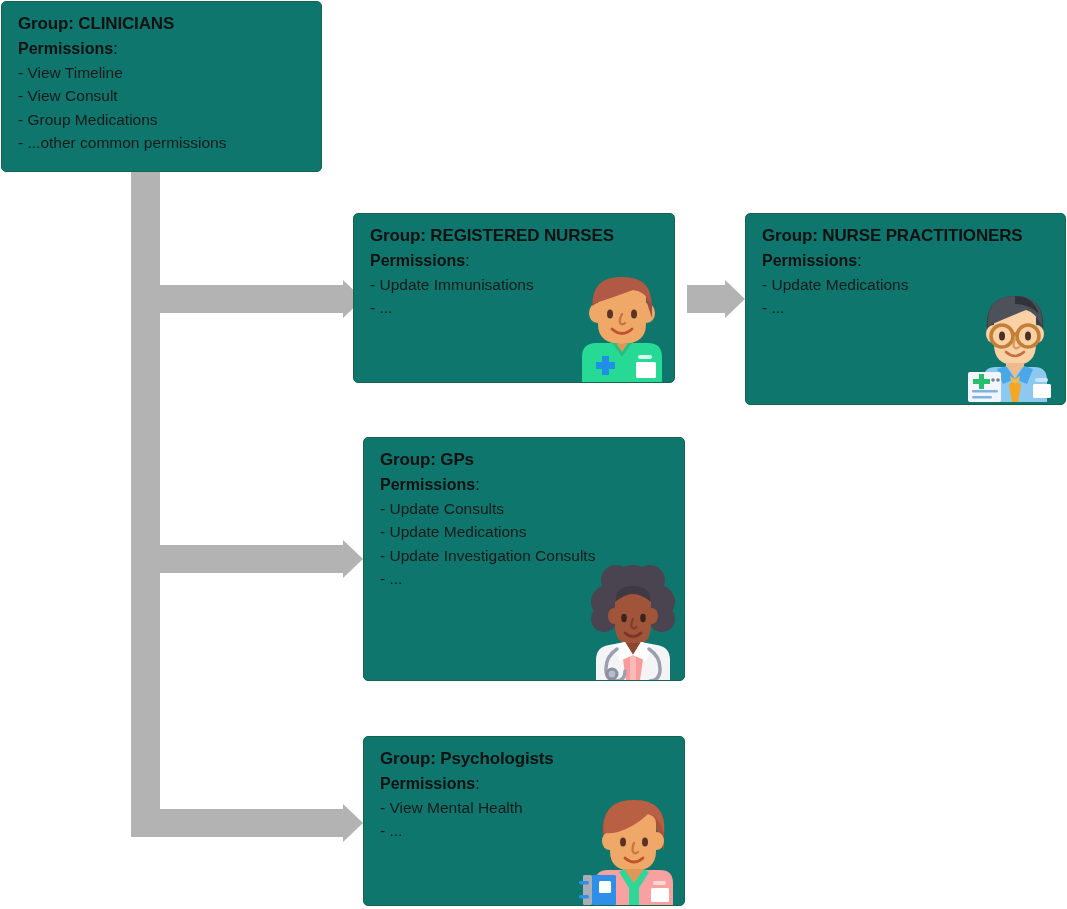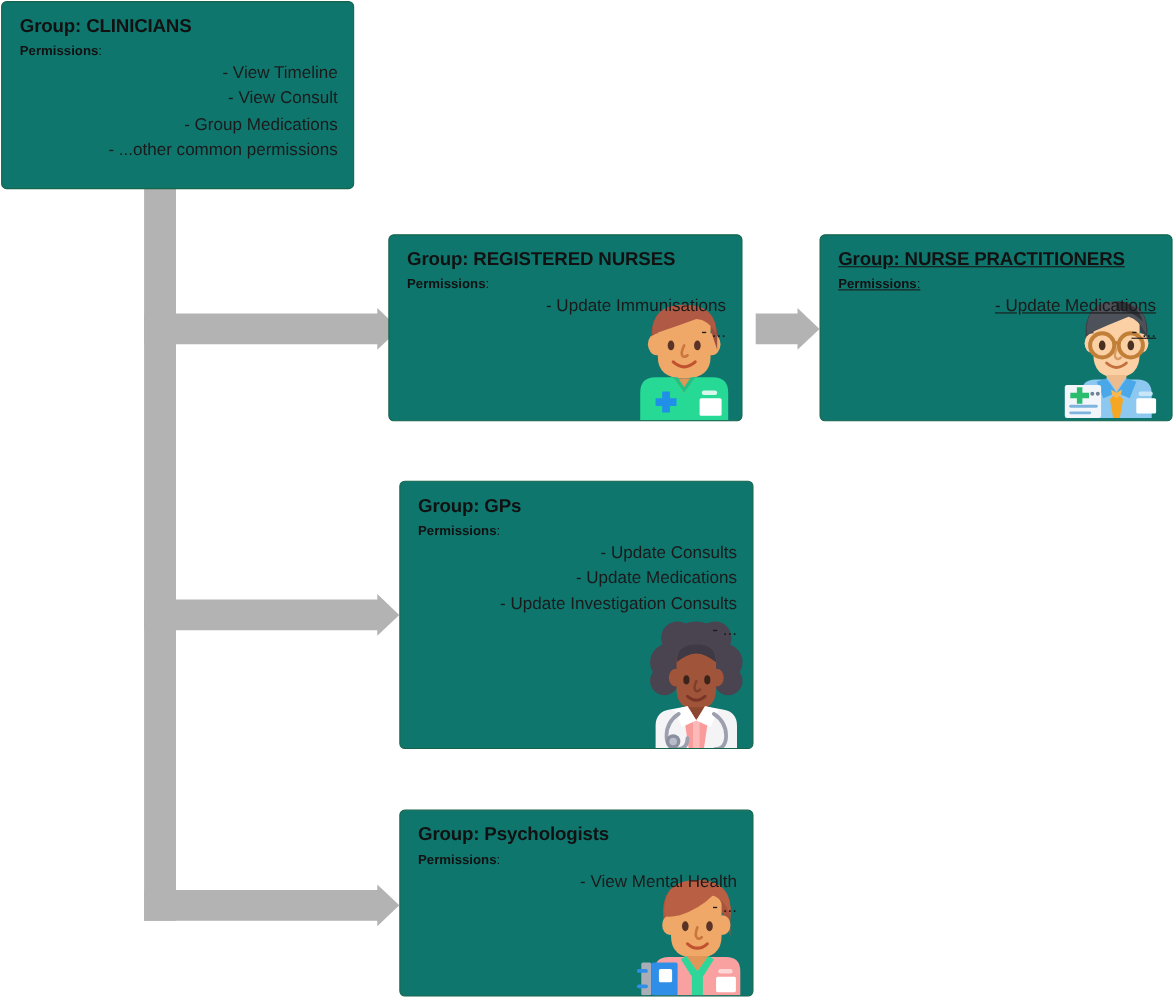--- a/index.html
+++ b/index.html
@@ -48,50 +48,49 @@
   .group-title {
     font-size: 17px;
     font-weight: bold;
     line-height: 1.33;
     letter-spacing: -0.15px;
     color: #111111;
     margin: 0 0 1px 0;
     white-space: nowrap;
   }
   .perm-label {
-    font-size: 12px;
+    font-size: 16px;
     line-height: 1.5;
     color: #111111;
     margin: 0;
     white-space: nowrap;
   }
   .perm-label b { font-weight: bold; }
   .perm-list {
     list-style: none;
     margin: 0;
     padding: 0;
   }
   .perm-list li {
     font-size: 15.5px;
     line-height: 1.52;
     color: #1a1a1a;
     white-space: nowrap;
-    text-align: right;
   }
 
   
   .avatar {
     position: absolute;
     z-index: 1;
   }
 
   
   #box-clinicians    { left: 1px;   top: 1px;   width: 321px; height: 171px; }
   #box-rn            { left: 353px; top: 213px; width: 322px; height: 170px; }
-  #box-np            { left: 745px; top: 213px; width: 321px; height: 170px; text-decoration: underline; }
+  #box-np            { left: 745px; top: 213px; width: 321px; height: 192px; }
   #box-gps           { left: 363px; top: 437px; width: 322px; height: 244px; }
   #box-psych         { left: 363px; top: 736px; width: 322px; height: 170px; }
 
   #avatar-rn    { right: 4px;  bottom: 0px; width: 96px;  height: 116px; }
   #avatar-np    { right: 0px;  bottom: 2px; width: 100px; height: 118px; }
   #avatar-gp    { right: 6px;  bottom: 0px; width: 90px;  height: 116px; }
   #avatar-psych { right: 7px;  bottom: 0px; width: 104px; height: 116px; }
 </style>
 </head>
 <body>

